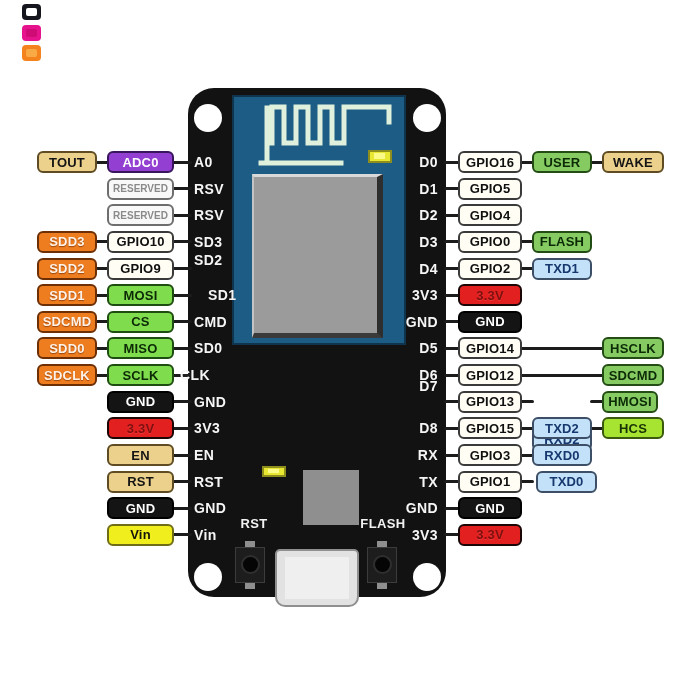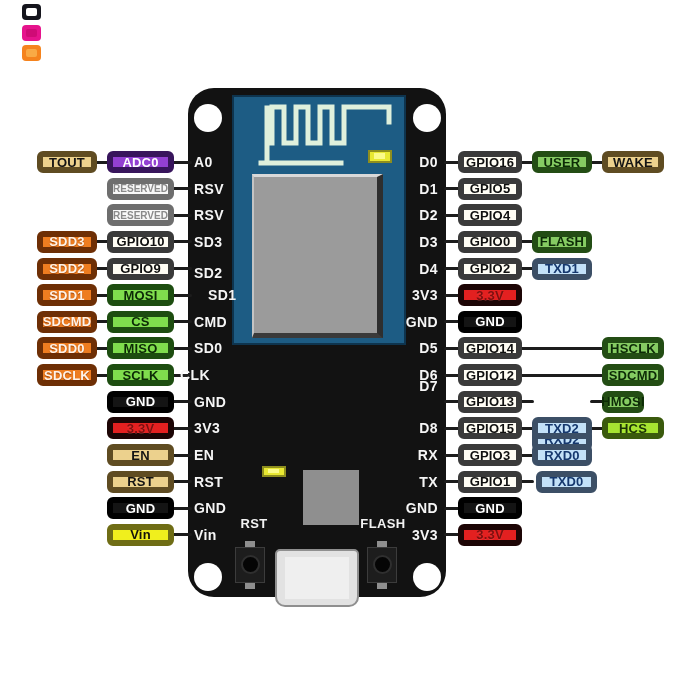--- a/index.html
+++ b/index.html
@@ -1,20 +1,20 @@
 <!DOCTYPE html>
 <html><head>
 <meta charset="utf-8">
 <style>
   html,body{margin:0;padding:0;background:#fff;}
   #stage{position:relative;width:700px;height:700px;background:#ffffff;overflow:hidden;
          font-family:"Liberation Sans",sans-serif;}
 
   
-  .pbox{position:absolute;height:22px;border:6px solid #0369a1;border-radius:6px;
+  .pbox{position:absolute;height:22px;border:2px solid #0369a1;border-radius:6px;
         box-sizing:border-box;display:flex;align-items:center;justify-content:center;
         font:700 13px "Liberation Sans",sans-serif;letter-spacing:.2px;background:#fff;}
   .tan    {background:#ecd18d;border-color:#5f4c22;color:#141414;}
   .purple {background:#9340d2;border-color:#38155c;color:#ffffff;}
   .reserved{background:#f8f8f8;border-color:#6e6e6e;color:#8a8a8a;font-size:10px;letter-spacing:0;}
   .orange {background:#ee7d20;border-color:#6e2f05;color:#fff3e8;text-shadow:0 1px 1px rgba(110,40,0,.65);}
   .white  {background:#fffdf4;border-color:#3a3a3a;color:#101010;}
   .green  {background:#7fdd4d;border-color:#1d4d10;color:#0c2a06;}
   .green2 {background:#85cb62;border-color:#234d14;color:#0c2a06;}
   .lime   {background:#a6e431;border-color:#3a5a0d;color:#1a3305;}
@@ -135,21 +135,21 @@
     <div class="pinlbl" style="left: 194px; top: 233.92px; width: 46px;">SD3</div>
     <div class="pinlbl rt" style="left: 382px; top: 233.92px; width: 56px;">D3</div>
     <div class="wire" style="left: 172px; top: 267.06px; width: 20px;"></div>
     <div class="wire" style="left: 95px; top: 267.06px; width: 14px;"></div>
     <div class="wire" style="left: 444px; top: 267.06px; width: 16px;"></div>
     <div class="wire" style="left: 520px; top: 267.06px; width: 14px;"></div>
     <div class="pbox orange" style="left: 37px; top: 257.56px; width: 60px;">SDD2</div>
     <div class="pbox white" style="left: 107px; top: 257.56px; width: 67px; text-align: right;">GPIO9</div>
     <div class="pbox white" style="left: 458px; top: 257.56px; width: 64px;">GPIO2</div>
     <div class="pbox blue" style="left: 532px; top: 257.56px; width: 60px;">TXD1</div>
-    <div class="pinlbl" style="left: 194px; top: 265px; width: 46px;">SD2</div>
+    <div class="pinlbl" style="left: 194px; top: 252px; width: 46px;">SD2</div>
     <div class="pinlbl rt" style="left: 382px; top: 260.56px; width: 56px;">D4</div>
     <div class="wire" style="left: 172px; top: 293.7px; width: 20px;"></div>
     <div class="wire" style="left: 95px; top: 293.7px; width: 14px;"></div>
     <div class="wire" style="left: 444px; top: 293.7px; width: 16px;"></div>
     <div class="pbox orange" style="left: 37px; top: 284.2px; width: 60px;">SDD1</div>
     <div class="pbox green" style="left: 107px; top: 284.2px; width: 67px;">MOSI</div>
     <div class="pbox red" style="left: 458px; top: 284.2px; width: 64px;">3.3V</div>
     <div class="pinlbl" style="left: 208px; top: 287.2px; width: 46px;">SD1</div>
     <div class="pinlbl rt" style="left: 382px; top: 287.2px; width: 56px;">3V3</div>
     <div class="wire" style="left: 172px; top: 320.34px; width: 20px;"></div>
@@ -180,21 +180,21 @@
     <div class="pbox green2" style="left: 602px; top: 364.12px; width: 62px;">SDCMD</div>
     <div class="pinlbl" style="left: 180px; top: 367.12px; width: 46px;">CLK</div>
     <div class="pinlbl rt" style="left: 382px; top: 367.12px; width: 56px;">D6</div>
     <div class="wire" style="left: 172px; top: 400.26px; width: 20px;"></div>
     <div class="wire" style="left: 444px; top: 400.26px; width: 16px;"></div>
     <div class="wire" style="left: 520px; top: 400.26px; width: 14px;"></div>
     <div class="wire" style="left: 590px; top: 400.26px; width: 14px;"></div>
     <div class="pbox black" style="left: 107px; top: 390.76px; width: 67px;">GND</div>
     <div class="pbox white" style="left: 458px; top: 390.76px; width: 64px;">GPIO13</div>
     <div class="pbox blue" style="left: 532px; top: 390.76px; width: 60px; margin-top: 38px;">RXD2</div>
-    <div class="pbox green2" style="left: 602px; top: 390.76px; width: 42px;">HMOSI</div>
+    <div class="pbox green2" style="left: 602px; top: 390.76px; width: 56px;">HMOSI</div>
     <div class="pinlbl" style="left: 194px; top: 393.76px; width: 46px;">GND</div>
     <div class="pinlbl rt" style="left: 382px; top: 378px; width: 56px;">D7</div>
     <div class="wire" style="left: 172px; top: 426.9px; width: 20px;"></div>
     <div class="wire" style="left: 444px; top: 426.9px; width: 16px;"></div>
     <div class="wire" style="left: 520px; top: 426.9px; width: 14px;"></div>
     <div class="wire" style="left: 590px; top: 426.9px; width: 14px;"></div>
     <div class="pbox red" style="left: 107px; top: 417.4px; width: 67px;">3.3V</div>
     <div class="pbox white" style="left: 458px; top: 417.4px; width: 64px;">GPIO15</div>
     <div class="pbox blue" style="left: 532px; top: 417.4px; width: 60px;">TXD2</div>
     <div class="pbox lime" style="left: 602px; top: 417.4px; width: 62px;">HCS</div>

